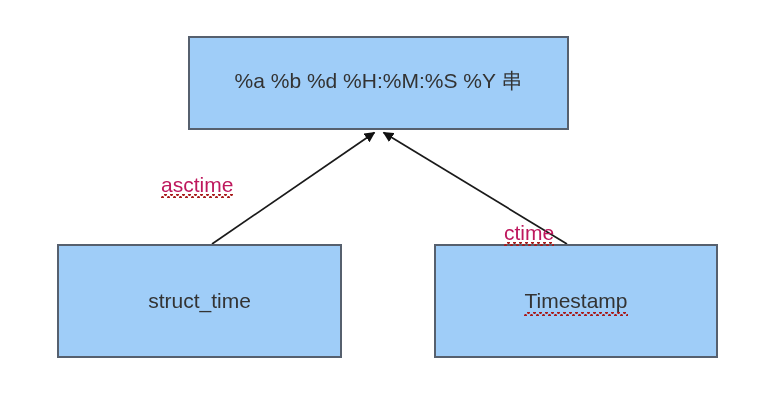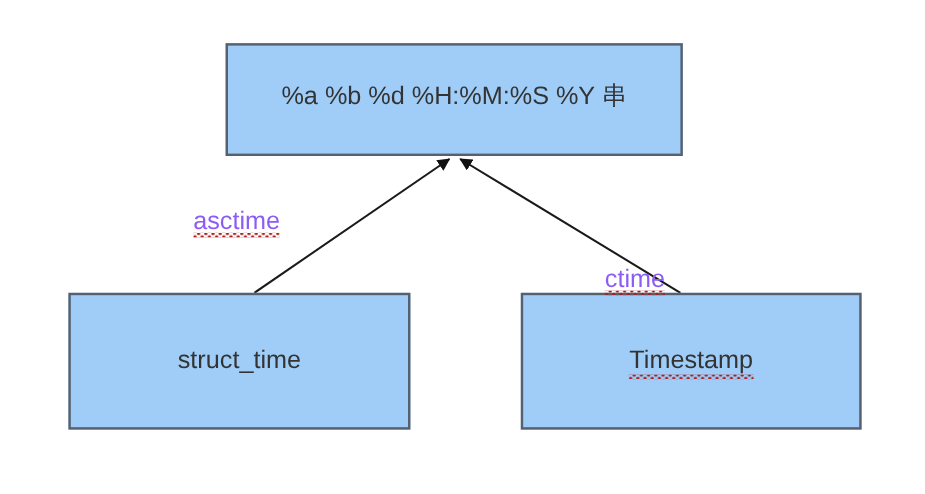--- a/index.html
+++ b/index.html
@@ -85,21 +85,21 @@
     left: 0;
     top: 0;
     width: 771px;
     height: 412px;
     pointer-events: none;
   }
 
   
   .edge-label {
     position: absolute;
-    color: #8b5cf6;
+    color: #be185d;
     font-size: 21px;
     line-height: 1;
     white-space: nowrap;
   }
   #edge-label-asctime { left: 161px; top: 174px; }
   #edge-label-ctime   { left: 504px; top: 174px; margin-top: 48px; }
 </style>
 </head>
 <body>
 

